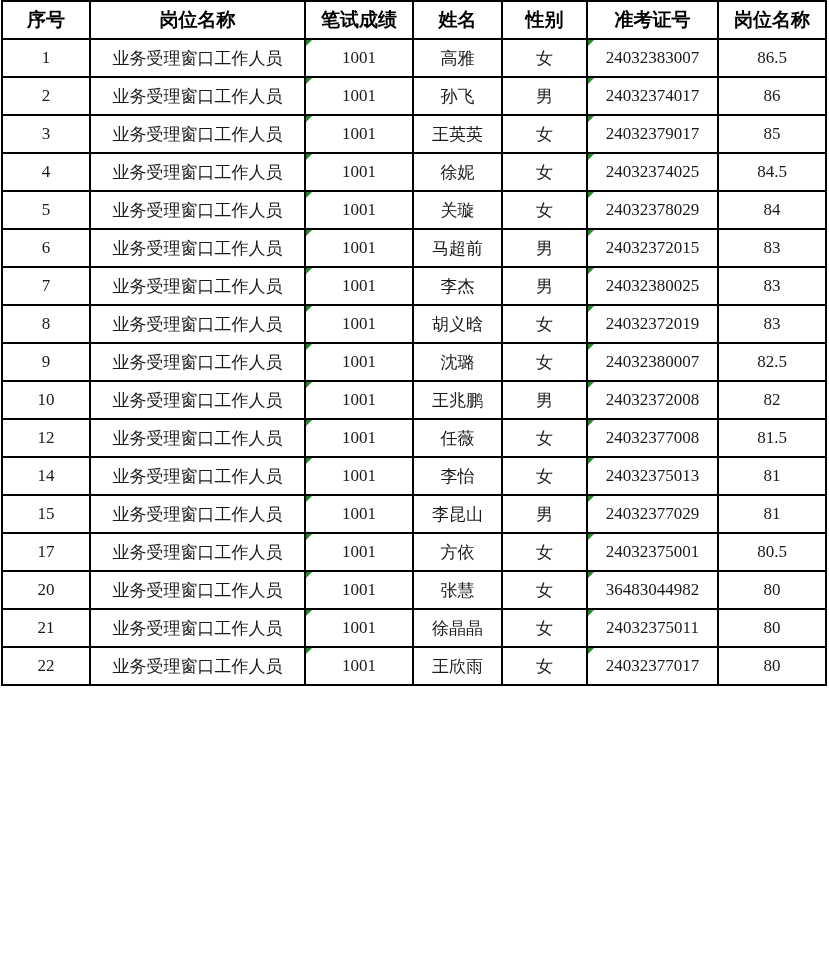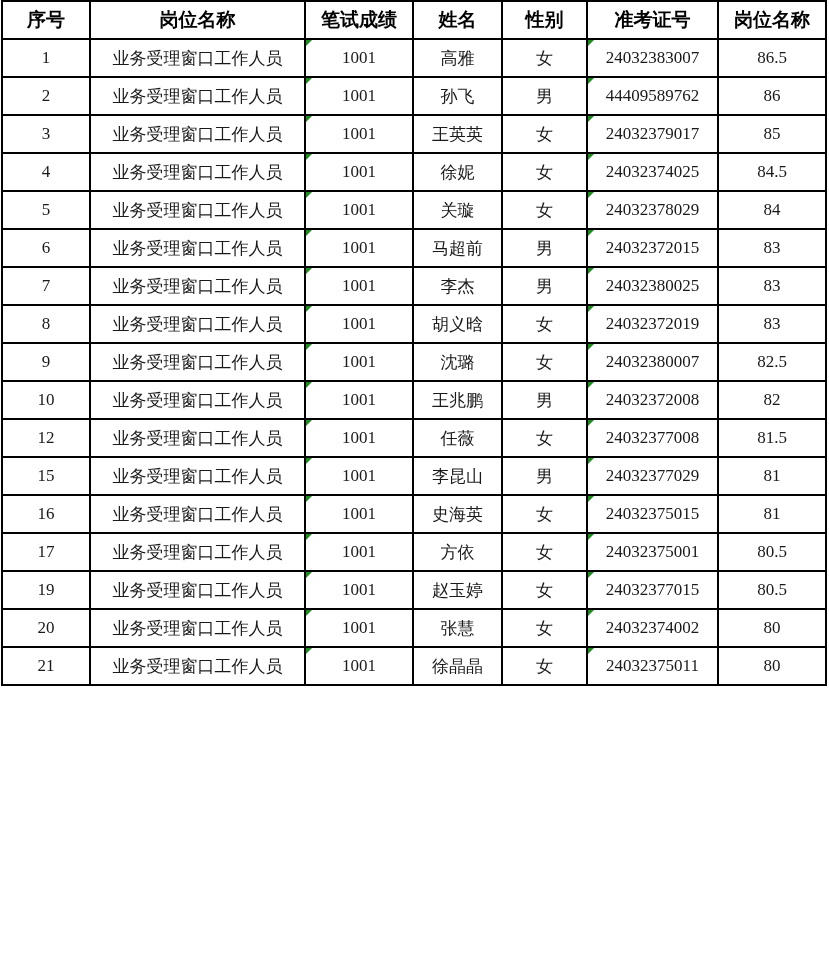--- a/index.html
+++ b/index.html
@@ -87,21 +87,21 @@
           <td><span>女</span></td>
           <td><span class="tri" style="border-top-color: rgb(30, 140, 30);"></span><span>24032383007</span></td>
           <td><span>86.5</span></td>
         </tr>
         <tr>
           <td><span>2</span></td>
           <td><span>业务受理窗口工作人员</span></td>
           <td><span class="tri" style="border-top-color: rgb(30, 140, 30);"></span><span>1001</span></td>
           <td><span>孙飞</span></td>
           <td><span>男</span></td>
-          <td><span class="tri" style="border-top-color: rgb(30, 140, 30);"></span><span>44409589762</span></td>
+          <td><span class="tri" style="border-top-color: rgb(30, 140, 30);"></span><span>24032374017</span></td>
           <td><span>86</span></td>
         </tr>
         <tr>
           <td><span>3</span></td>
           <td><span>业务受理窗口工作人员</span></td>
           <td><span class="tri" style="border-top-color: rgb(30, 140, 30);"></span><span>1001</span></td>
           <td><span>王英英</span></td>
           <td><span>女</span></td>
           <td><span class="tri" style="border-top-color: rgb(30, 140, 30);"></span><span>24032379017</span></td>
           <td><span>85</span></td>
@@ -172,68 +172,68 @@
         <tr>
           <td><span>12</span></td>
           <td><span>业务受理窗口工作人员</span></td>
           <td><span class="tri" style="border-top-color: rgb(30, 140, 30);"></span><span>1001</span></td>
           <td><span>任薇</span></td>
           <td><span>女</span></td>
           <td><span class="tri" style="border-top-color: rgb(30, 140, 30);"></span><span>24032377008</span></td>
           <td><span>81.5</span></td>
         </tr>
         <tr>
+          <td><span>14</span></td>
+          <td><span>业务受理窗口工作人员</span></td>
+          <td><span class="tri" style="border-top-color: rgb(30, 140, 30);"></span><span>1001</span></td>
+          <td><span>李怡</span></td>
+          <td><span>女</span></td>
+          <td><span class="tri" style="border-top-color: rgb(30, 140, 30);"></span><span>24032375013</span></td>
+          <td><span>81</span></td>
+        </tr>
+        <tr>
           <td><span>15</span></td>
           <td><span>业务受理窗口工作人员</span></td>
           <td><span class="tri" style="border-top-color: rgb(30, 140, 30);"></span><span>1001</span></td>
           <td><span>李昆山</span></td>
           <td><span>男</span></td>
           <td><span class="tri" style="border-top-color: rgb(30, 140, 30);"></span><span>24032377029</span></td>
           <td><span>81</span></td>
         </tr>
         <tr>
-          <td><span>16</span></td>
-          <td><span>业务受理窗口工作人员</span></td>
-          <td><span class="tri" style="border-top-color: rgb(30, 140, 30);"></span><span>1001</span></td>
-          <td><span>史海英</span></td>
-          <td><span>女</span></td>
-          <td><span class="tri" style="border-top-color: rgb(30, 140, 30);"></span><span>24032375015</span></td>
-          <td><span>81</span></td>
-        </tr>
-        <tr>
           <td><span>17</span></td>
           <td><span>业务受理窗口工作人员</span></td>
           <td><span class="tri" style="border-top-color: rgb(30, 140, 30);"></span><span>1001</span></td>
           <td><span>方依</span></td>
           <td><span>女</span></td>
           <td><span class="tri" style="border-top-color: rgb(30, 140, 30);"></span><span>24032375001</span></td>
           <td><span>80.5</span></td>
         </tr>
         <tr>
-          <td><span>19</span></td>
-          <td><span>业务受理窗口工作人员</span></td>
-          <td><span class="tri" style="border-top-color: rgb(30, 140, 30);"></span><span>1001</span></td>
-          <td><span>赵玉婷</span></td>
-          <td><span>女</span></td>
-          <td><span class="tri" style="border-top-color: rgb(30, 140, 30);"></span><span>24032377015</span></td>
-          <td><span>80.5</span></td>
-        </tr>
-        <tr>
           <td><span>20</span></td>
           <td><span>业务受理窗口工作人员</span></td>
           <td><span class="tri" style="border-top-color: rgb(30, 140, 30);"></span><span>1001</span></td>
           <td><span>张慧</span></td>
           <td><span>女</span></td>
-          <td><span class="tri" style="border-top-color: rgb(30, 140, 30);"></span><span>24032374002</span></td>
+          <td><span class="tri" style="border-top-color: rgb(30, 140, 30);"></span><span>36483044982</span></td>
           <td><span>80</span></td>
         </tr>
         <tr>
           <td><span>21</span></td>
           <td><span>业务受理窗口工作人员</span></td>
           <td><span class="tri" style="border-top-color: rgb(30, 140, 30);"></span><span>1001</span></td>
           <td><span>徐晶晶</span></td>
           <td><span>女</span></td>
           <td><span class="tri" style="border-top-color: rgb(30, 140, 30);"></span><span>24032375011</span></td>
+          <td><span>80</span></td>
+        </tr>
+        <tr>
+          <td><span>22</span></td>
+          <td><span>业务受理窗口工作人员</span></td>
+          <td><span class="tri" style="border-top-color: rgb(30, 140, 30);"></span><span>1001</span></td>
+          <td><span>王欣雨</span></td>
+          <td><span>女</span></td>
+          <td><span class="tri" style="border-top-color: rgb(30, 140, 30);"></span><span>24032377017</span></td>
           <td><span>80</span></td>
         </tr>
       </tbody>
   </table>
 </div>
 
 </body></html>

